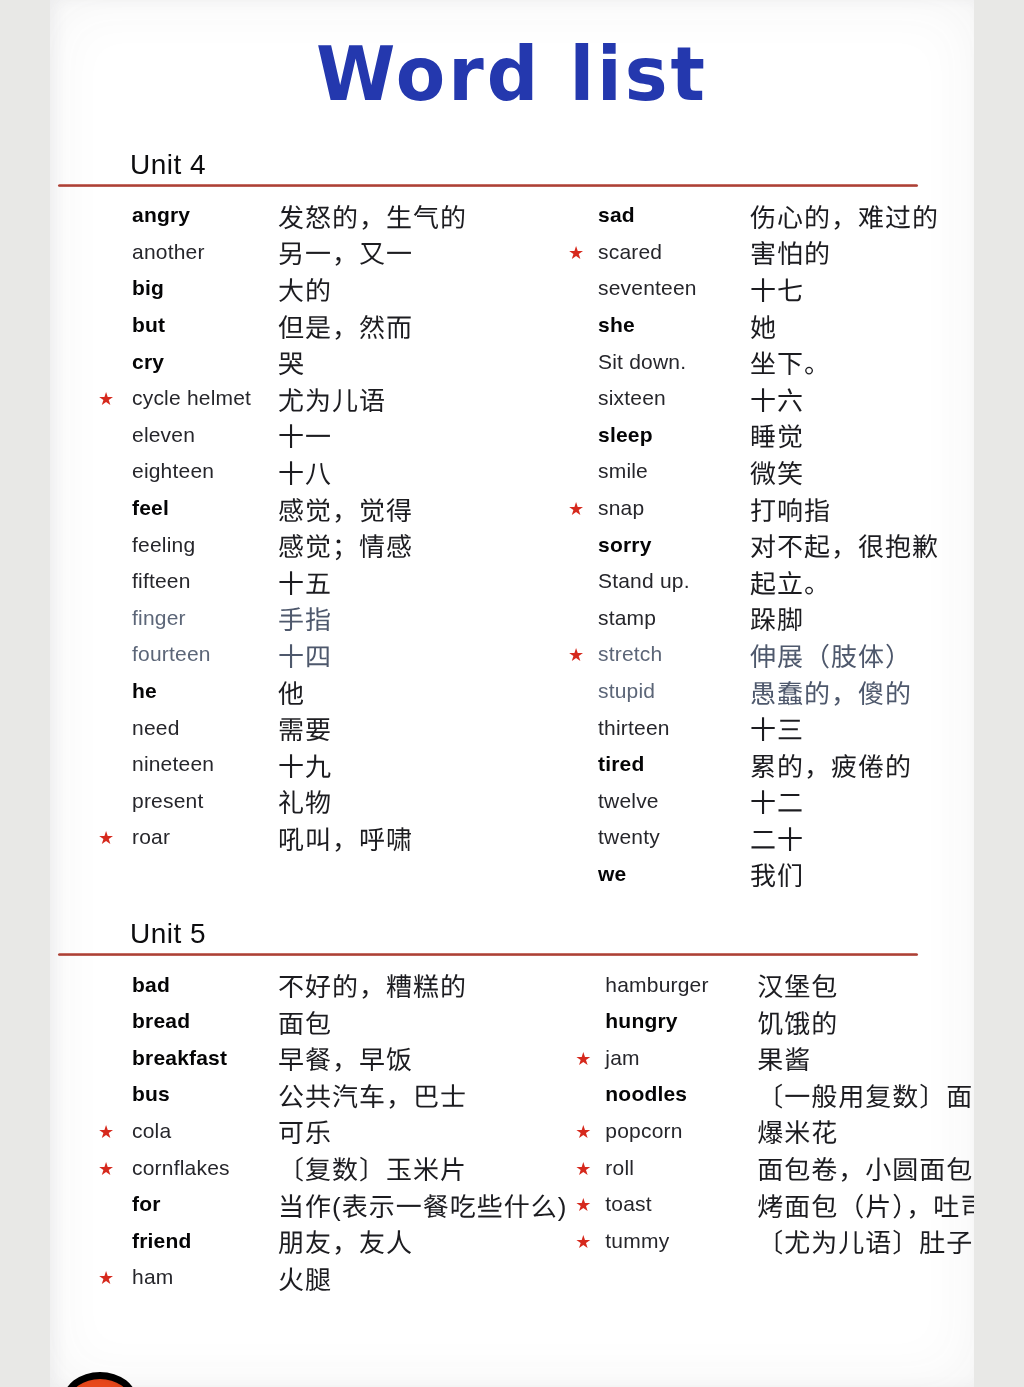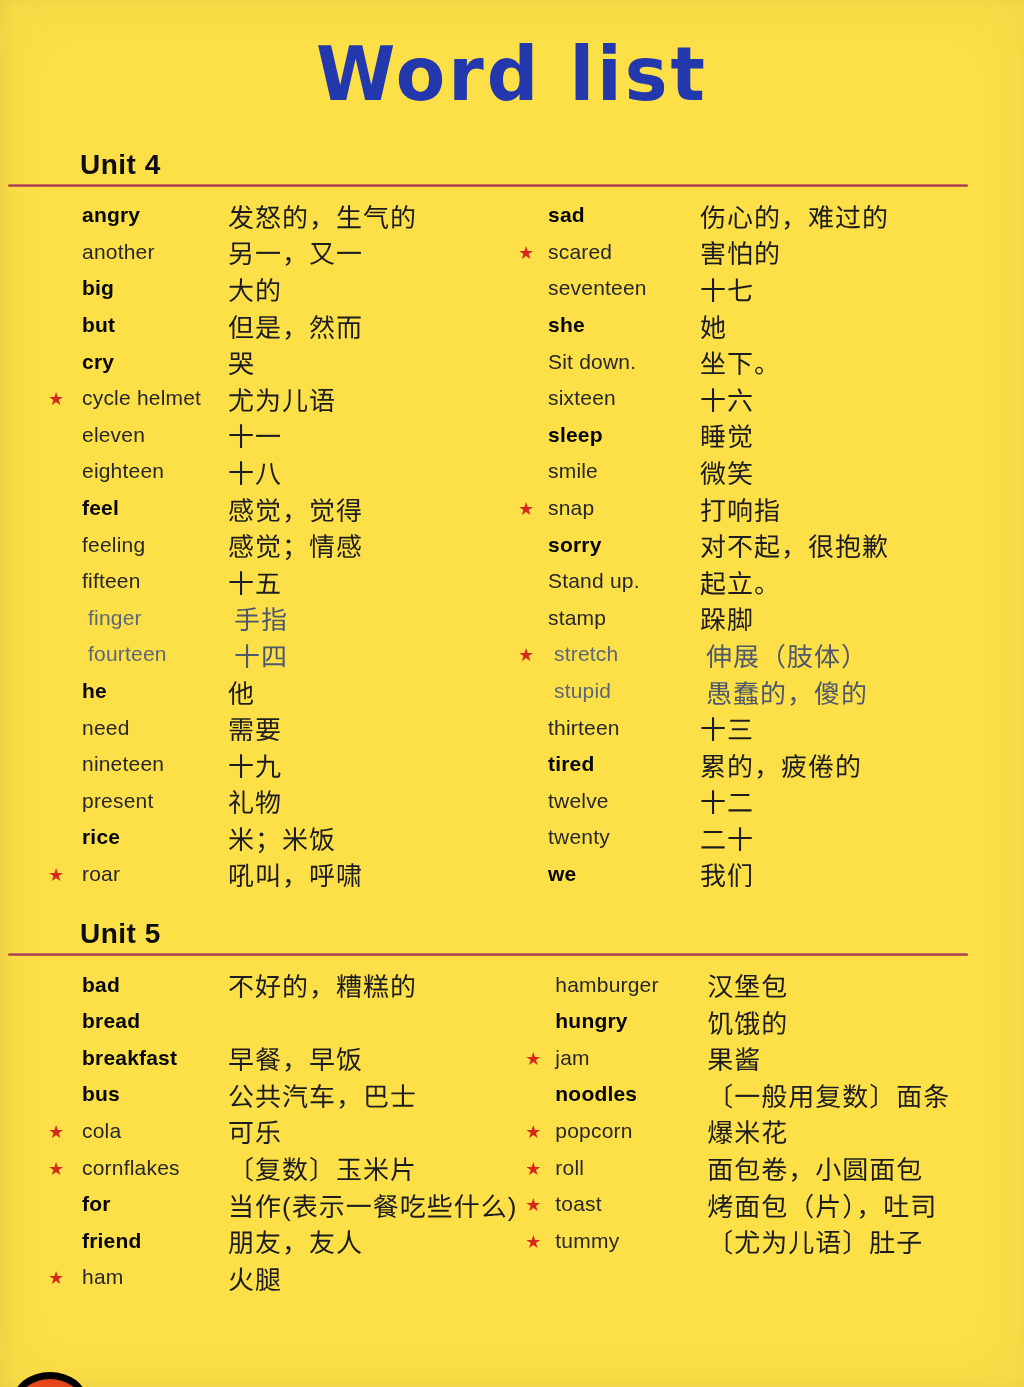--- a/index.html
+++ b/index.html
@@ -1,22 +1,22 @@
 <!DOCTYPE html>
 <html lang="zh-CN" style="--title-blue: #2438ae; --star-red: #d6291d; --badge-orange: #e8481b;"><head>
 <meta charset="utf-8">
 <style>
   * { margin: 0; padding: 0; box-sizing: border-box; }
   html, body { background: #e8e8e6; }
   .page {
     position: relative;
-    width: 1024px;
+    width: 924px;
     height: 1387px;
     margin: 0 auto;
-    background: #fde047;
+    background: #ffffff;
     box-shadow: inset 0 0 60px rgba(60,60,70,0.06), inset 6px 0 14px rgba(60,60,70,0.05);
     overflow: hidden;
     font-family: "Liberation Sans", "DejaVu Sans", sans-serif;
   }
   .title {
     margin-top: 22px;
     height: 104px;
     line-height: 104px;
     text-align: center;
     font-family: "DejaVu Sans", sans-serif;
@@ -24,21 +24,21 @@
     font-size: 72px;
     letter-spacing: 3px;
     color: var(--title-blue, #2438ae);
     transform: scaleY(1.04);
   }
   .unit-section { margin: 22px 56px 0 8px; }
   .unit-section.second { margin-top: 25px; }
   .unit-header {
     padding-left: 72px;
     font-size: 28px;
-    font-weight: 700;
+    font-weight: 400;
     color: #0d0d0f;
     letter-spacing: 0.5px;
     height: 33px;
     line-height: 33px;
   }
   .unit-rule {
     height: 3px;
     margin-top: 3px;
     background: linear-gradient(to bottom, #d2837a 0%, #a73a30 55%, #c6766d 100%);
     border-radius: 2px;
@@ -70,21 +70,21 @@
   }
   .col-right .word { flex: 0 0 152px; }
   .word.bold { font-weight: 700; color: #050506; }
   .cn {
     flex: 1 1 auto;
     white-space: nowrap;
     font-size: 26px;
     color: #1c1c20;
     letter-spacing: 1px;
   }
-  .entry-row.faded .word { color: #5c6678; margin-left: 6px; }
+  .entry-row.faded .word { color: #5c6678; }
   .entry-row.faded .cn   { color: #4e586c; }
   .page-badge {
     position: absolute;
     left: 13px;
     top: 1372px;
     width: 74px;
     height: 57px;
     background: var(--badge-orange, #e8481b);
     border: 7px solid #000000;
     border-radius: 50%;
@@ -189,25 +189,20 @@
             <span class="star"></span>
             <span class="word">nineteen</span>
             <span class="cn" lang="zh-CN">十九</span>
           </div>
           <div class="entry-row">
             <span class="star"></span>
             <span class="word">present</span>
             <span class="cn" lang="zh-CN">礼物</span>
           </div>
           <div class="entry-row">
-            <span class="star"></span>
-            <span class="word bold">rice</span>
-            <span class="cn" lang="zh-CN">米；米饭</span>
-          </div>
-          <div class="entry-row">
             <span class="star">★</span>
             <span class="word">roar</span>
             <span class="cn" lang="zh-CN">吼叫，呼啸</span>
           </div>
         </div>
       <div class="col col-right">
           <div class="entry-row">
             <span class="star"></span>
             <span class="word bold">sad</span>
             <span class="cn" lang="zh-CN">伤心的，难过的</span>
@@ -312,20 +307,21 @@
     <div class="columns">
       <div class="col col-left">
           <div class="entry-row">
             <span class="star"></span>
             <span class="word bold">bad</span>
             <span class="cn" lang="zh-CN">不好的，糟糕的</span>
           </div>
           <div class="entry-row">
             <span class="star"></span>
             <span class="word bold">bread</span>
+            <span class="cn" lang="zh-CN">面包</span>
           </div>
           <div class="entry-row">
             <span class="star"></span>
             <span class="word bold">breakfast</span>
             <span class="cn" lang="zh-CN">早餐，早饭</span>
           </div>
           <div class="entry-row">
             <span class="star"></span>
             <span class="word bold">bus</span>
             <span class="cn" lang="zh-CN">公共汽车，巴士</span>

